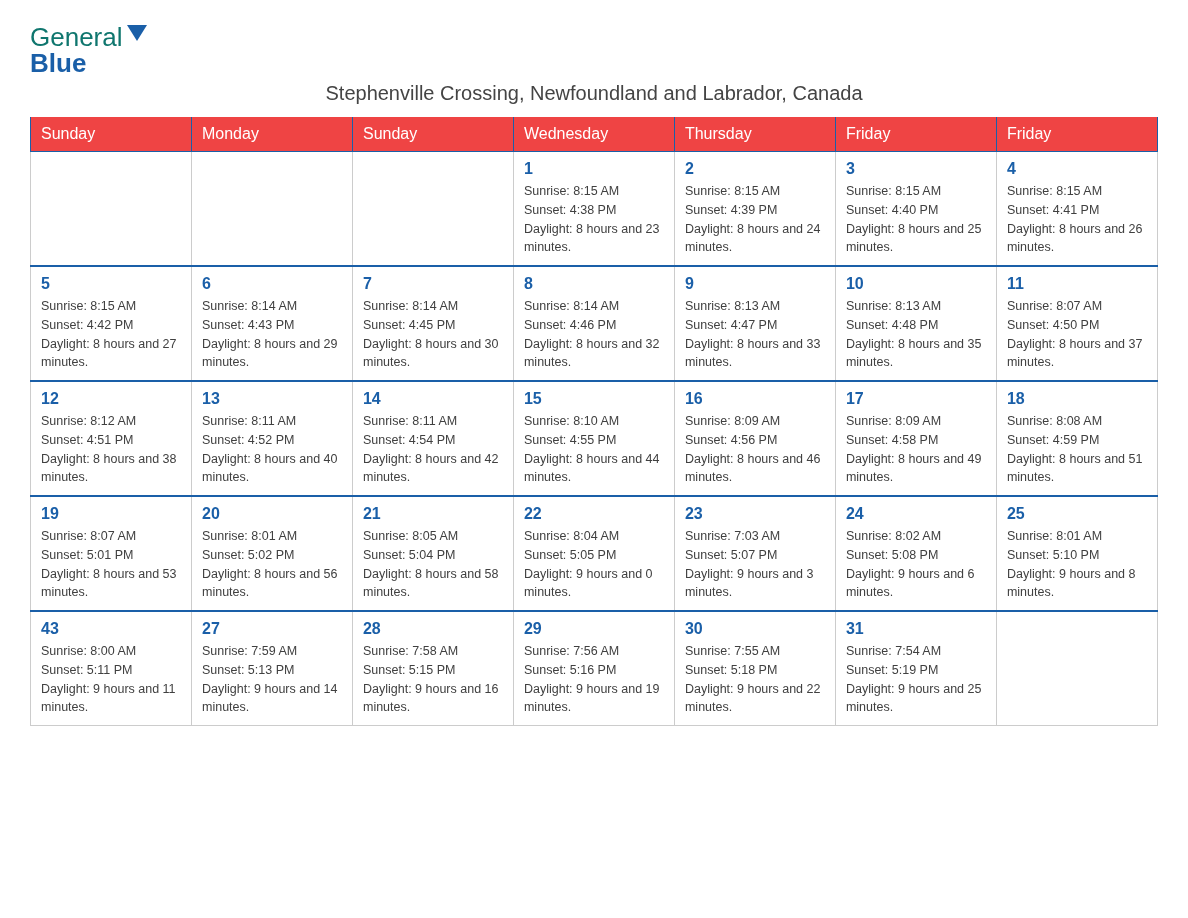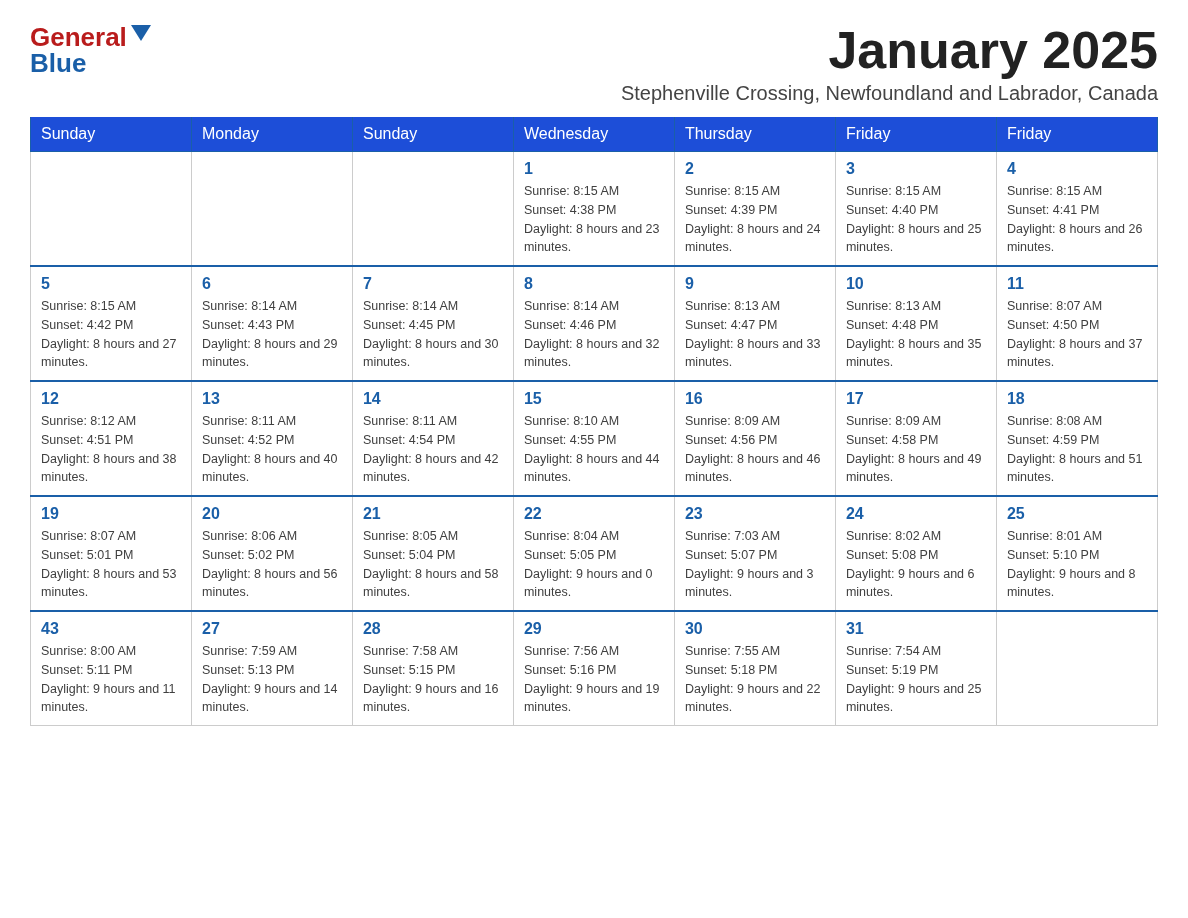--- a/index.html
+++ b/index.html
@@ -17,22 +17,22 @@
       align-items: flex-start;
       margin-bottom: 6px;
     }
     .logo {
       display: flex;
       flex-direction: column;
       align-items: flex-start;
     }
     .logo-general {
       font-size: 26px;
-      font-weight: bold;
-      color: #b91c1c;
+      font-weight: normal;
+      color: #0f766e;
       line-height: 1;
     }
     .logo-blue {
       font-size: 26px;
       font-weight: bold;
       color: #1a5fa8;
       line-height: 1;
       text-align: right;
     }
     .logo-triangle {
@@ -48,32 +48,32 @@
       top: -4px;
     }
     .month-title {
       font-size: 52px;
       font-weight: bold;
       color: #222;
       text-align: right;
       line-height: 1;
     }
     .subtitle {
-      text-align: right;
+      text-align: center;
       font-size: 20px;
       color: #444;
       margin-bottom: 12px;
       margin-top: 2px;
     }
     .calendar {
       width: 100%;
       border-collapse: collapse;
     }
     .calendar th {
-      background-color: #1d4ed8;
+      background-color: #ef4444;
       color: #fff;
       font-size: 16px;
       font-weight: normal;
       padding: 8px 10px;
       text-align: left;
       border: 1px solid #1a5fa8;
     }
     .calendar td {
       vertical-align: top;
       padding: 8px 10px;
@@ -112,21 +112,20 @@
 <body>
 
 <div class="header-area">
   <div class="logo">
     <div style="display:flex;align-items:center;">
       <span class="logo-general">General</span>
       <span class="logo-triangle"></span>
     </div>
     <span class="logo-blue">Blue</span>
   </div>
-  <div class="month-title">January 2025</div>
 </div>
 
 <div class="subtitle">Stephenville Crossing, Newfoundland and Labrador, Canada</div>
 
 <table class="calendar">
   <thead>
     <tr>
     <th>Sunday</th>
         <th>Monday</th>
         <th>Sunday</th>
@@ -275,21 +274,21 @@
       <tr>
         <td>
           <span class="day-number">19</span>
           <div class="day-info">Sunrise: 8:07 AM
 Sunset: 5:01 PM
 Daylight: 8 hours
 and 53 minutes.</div>
         </td>
         <td>
           <span class="day-number">20</span>
-          <div class="day-info">Sunrise: 8:06 AM
+          <div class="day-info">Sunrise: 8:01 AM
 Sunset: 5:02 PM
 Daylight: 8 hours
 and 56 minutes.</div>
         </td>
         <td>
           <span class="day-number">21</span>
           <div class="day-info">Sunrise: 8:05 AM
 Sunset: 5:04 PM
 Daylight: 8 hours
 and 58 minutes.</div>

